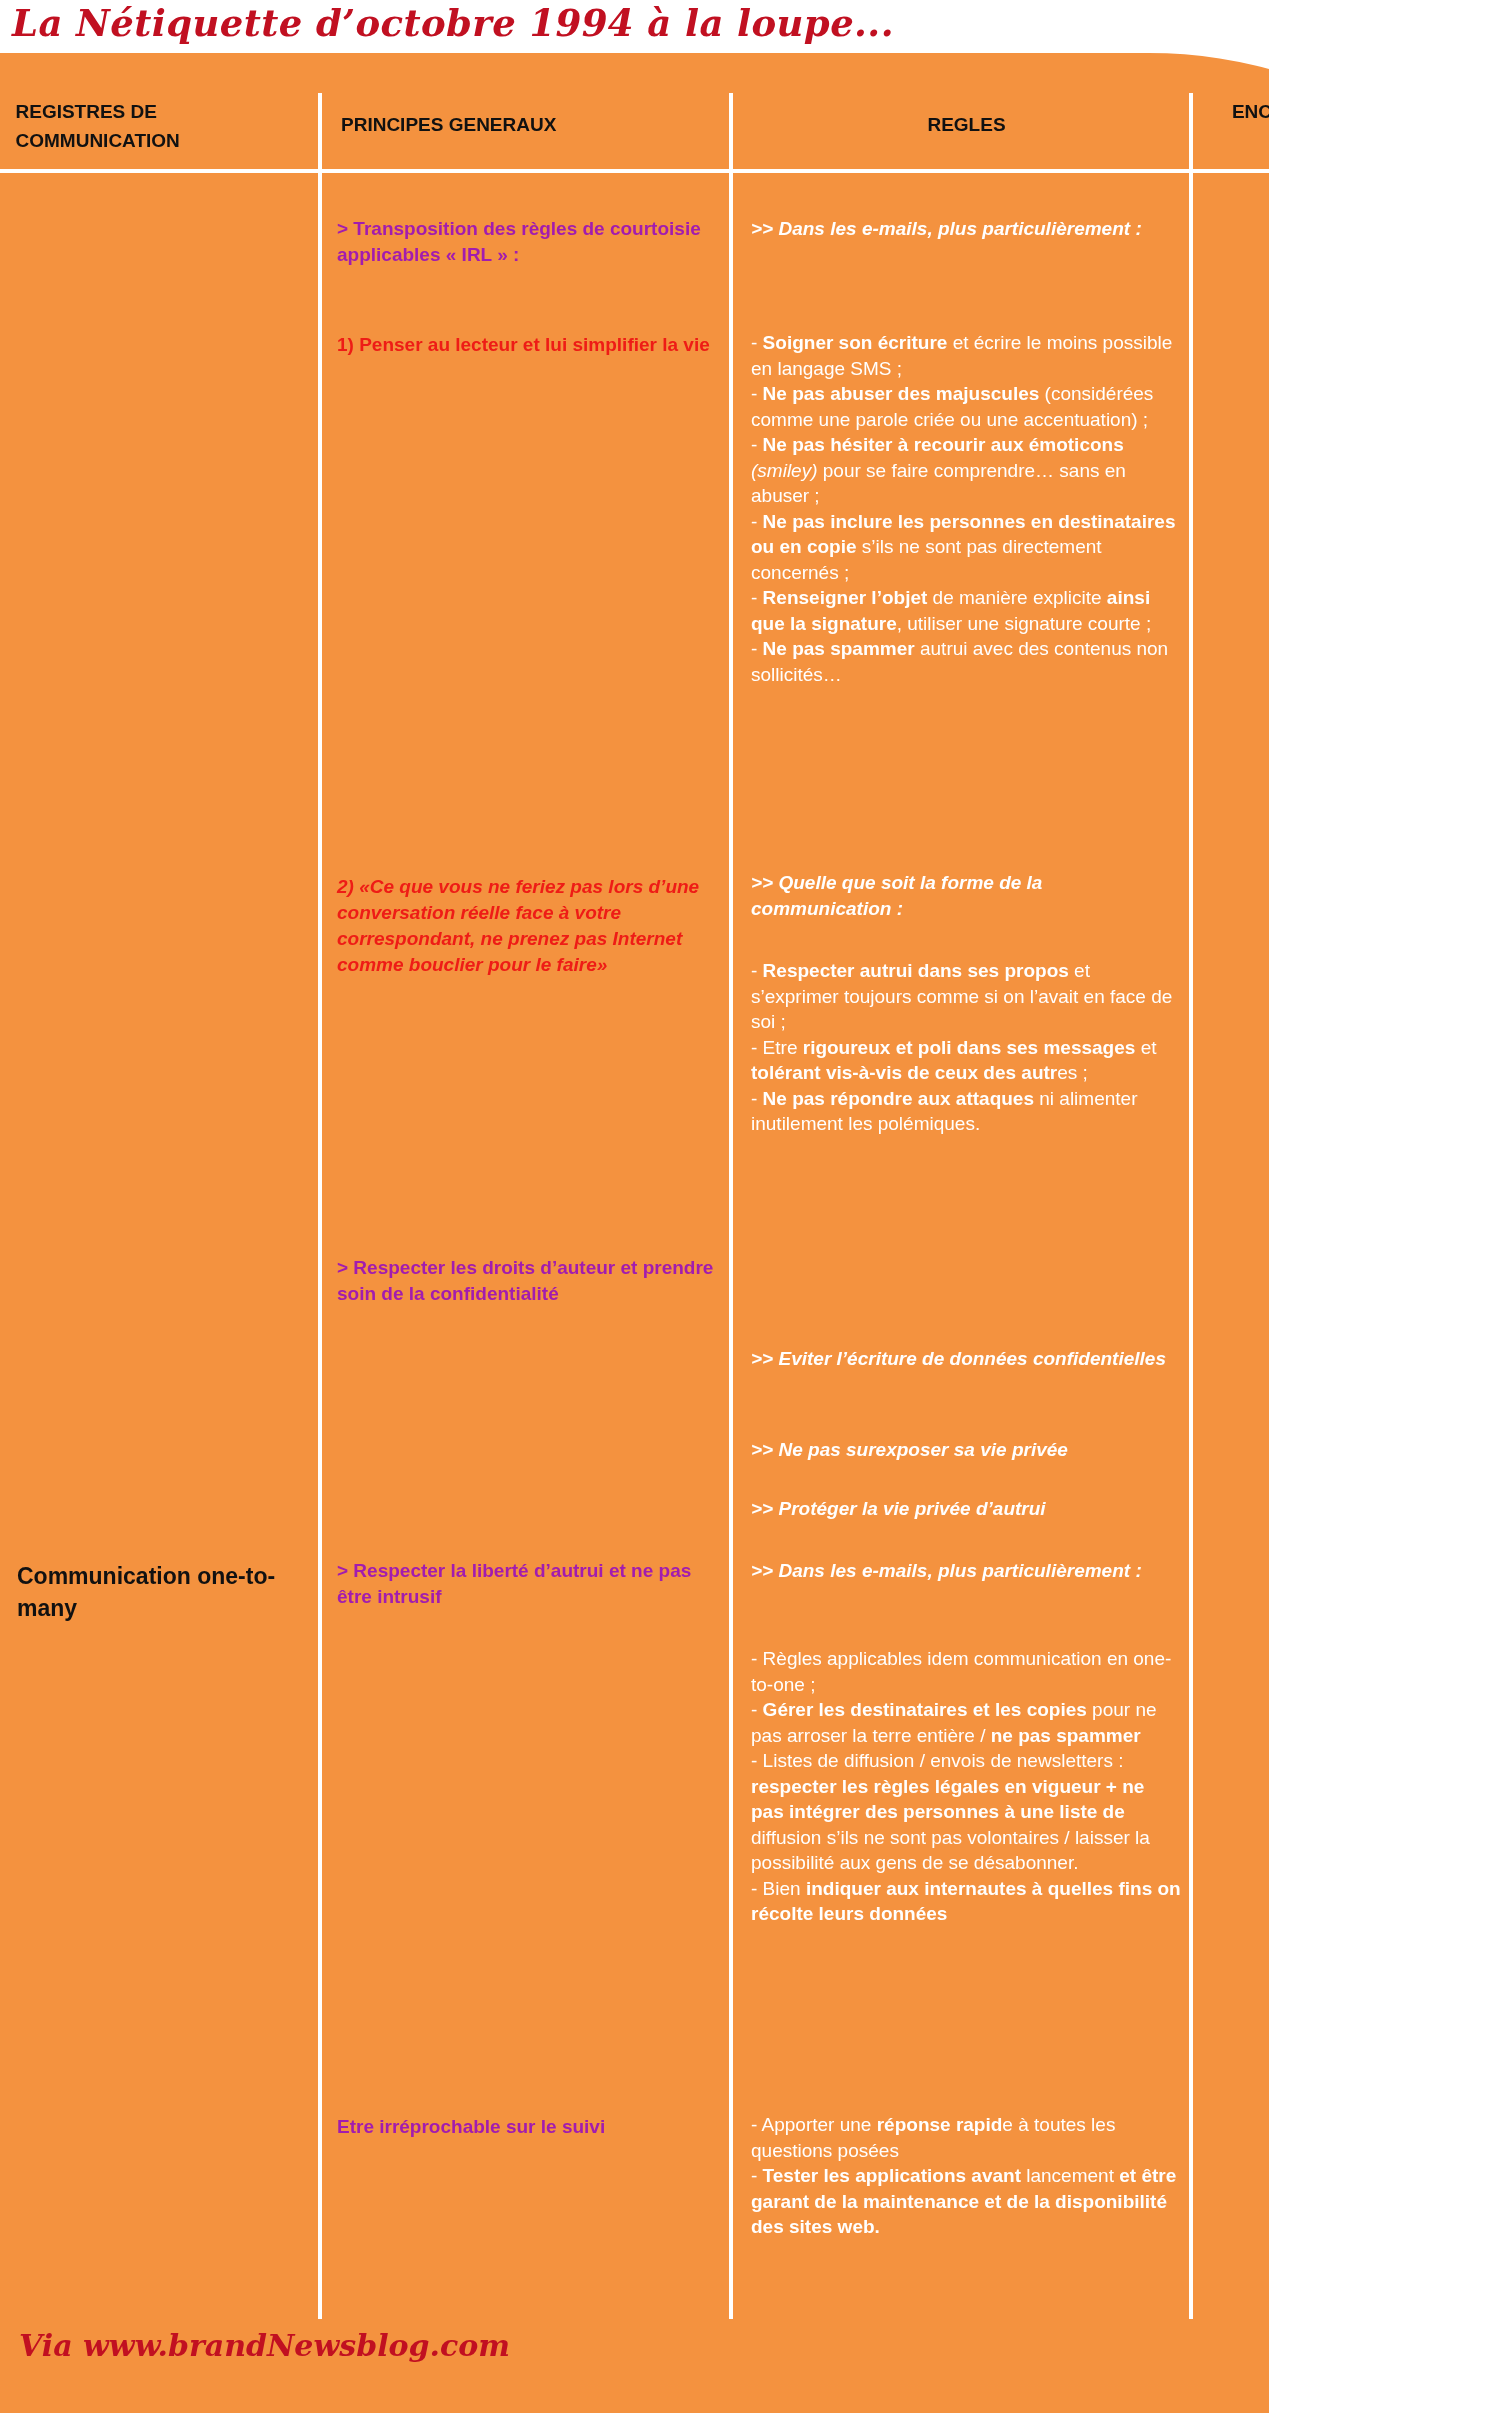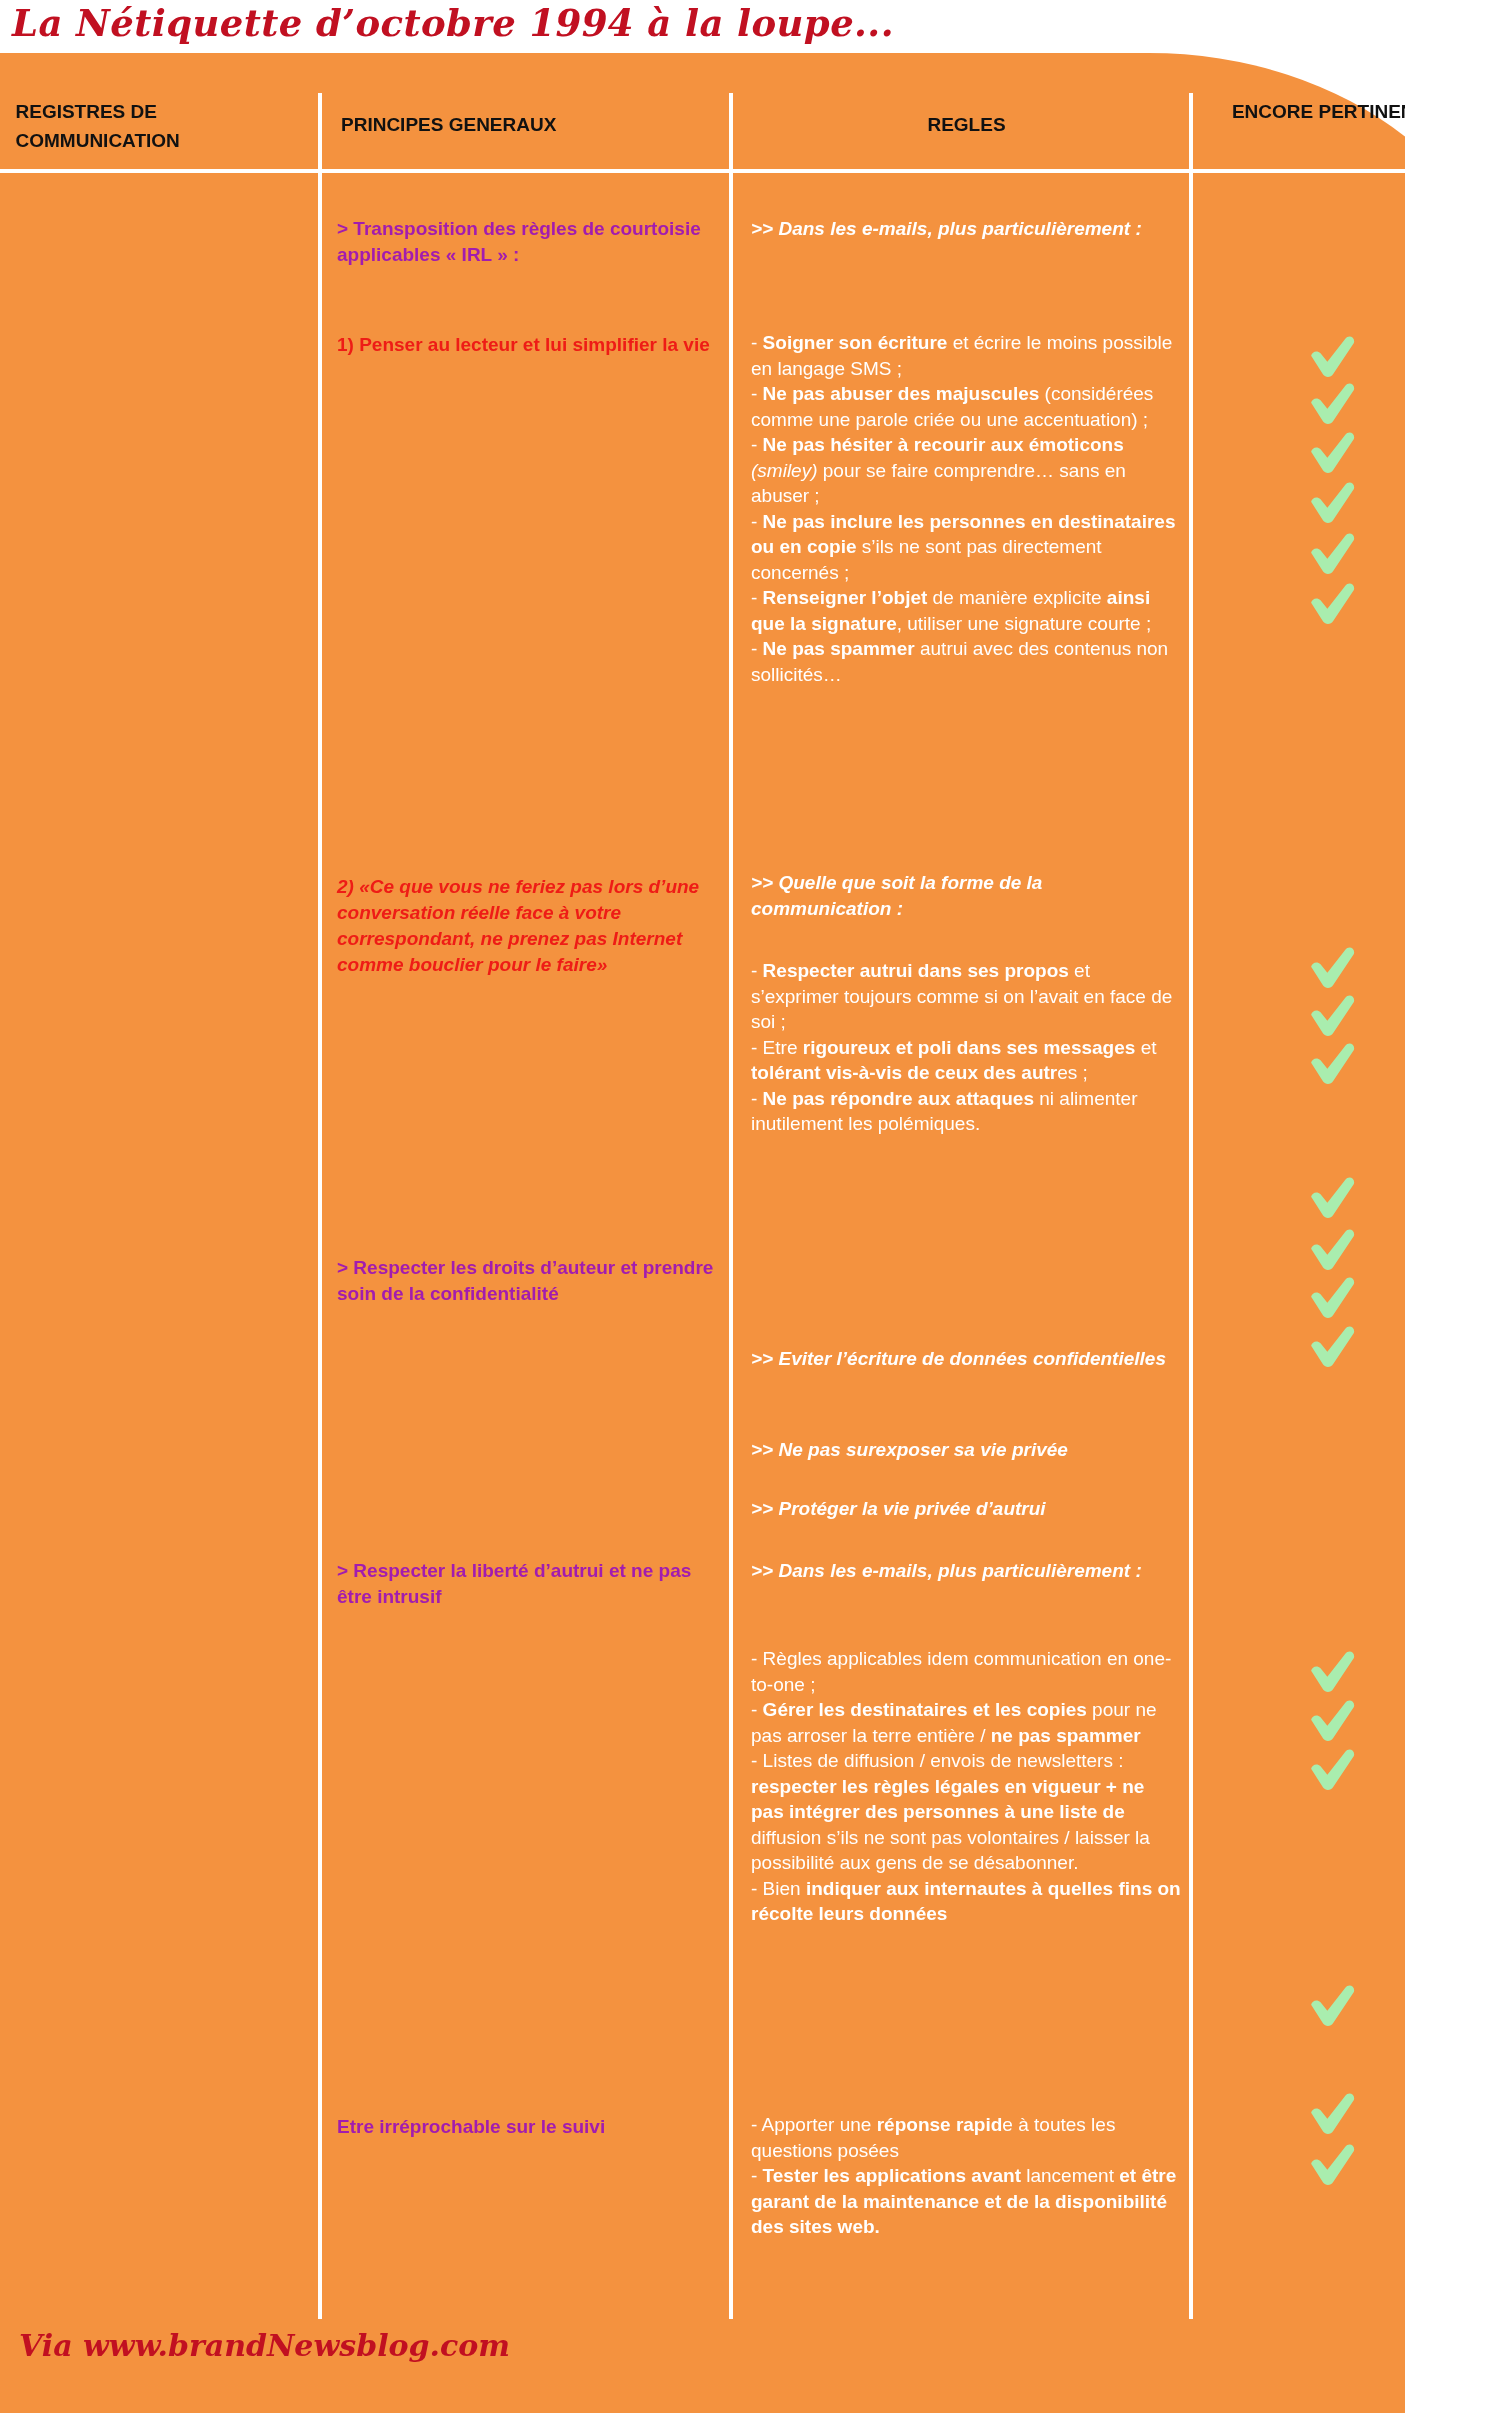--- a/index.html
+++ b/index.html
@@ -1,17 +1,17 @@
 <!DOCTYPE html>
 <html style="font-size:14px"><head>
 <meta charset="utf-8">
 <style>
   html,body{margin:0;padding:0;background:#ffffff;}
   body{font-family:"Liberation Sans",sans-serif;-webkit-font-smoothing:antialiased;}
-  #page{position:relative;width:1405px;height:2413px;background:#ffffff;overflow:hidden;}
+  #page{position:relative;width:1269px;height:2413px;background:#ffffff;overflow:hidden;}
 
   
   .panel{position:absolute;left:0;top:53px;width:1511px;height:2360px;
          background:#F4923F;border-top-right-radius:362px 285px;}
 
   
   .title{position:absolute;left:12px;top:-3.5px;width:1381px;height:53px;
          color:#C11021;font-family:"DejaVu Serif",serif;font-weight:bold;font-style:italic;
          font-size:37px;letter-spacing:0.4px;white-space:nowrap;line-height:53px;}
 
@@ -64,20 +64,21 @@
   <div class="vrule" style="left:318px;top:93px;height:2226px;"></div>
   <div class="vrule" style="left:729px;top:93px;height:2226px;"></div>
   <div class="vrule" style="left:1189px;top:93px;height:2226px;"></div>
   <div class="hrule" style="left:0px;top:169px;width:1415px;"></div>
 
   <div class="hdr c1">REGISTRES DE COMMUNICATION</div>
   <div class="hdr c2">PRINCIPES GENERAUX</div>
   <div class="hdr c3">REGLES</div>
   <div class="hdr c4">ENCORE PERTINENT ?</div>
 
+  <div class="registre" style="top:1560px;">Communication one-to-many</div>
 
   <div class="principe" style="top:216px;">&gt; Transposition des règles de courtoisie applicables « IRL » :</div>
   <div class="principe red" style="top:332px;">1) Penser au lecteur et lui simplifier la vie</div>
   <div class="principe redital" style="top:874px;">2) «Ce que vous ne feriez pas lors d’une conversation réelle face à votre correspondant, ne prenez pas Internet comme bouclier pour le faire»</div>
   <div class="principe" style="top:1255px;">&gt; Respecter les droits d’auteur et prendre soin de la confidentialité</div>
   <div class="principe" style="top:1558px;">&gt; Respecter la liberté d’autrui et ne pas être intrusif</div>
   <div class="principe" style="top:2114px;">Etre irréprochable sur le suivi</div>
 
   <div class="regle head" style="top:216px;">&gt;&gt; Dans les e-mails, plus particulièrement :</div>
   <div class="regle" style="top:330px;">- <b>Soigner son écriture</b> et écrire le moins possible en langage SMS ;<br>- <b>Ne pas abuser des majuscules</b> (considérées comme une parole criée ou une accentuation) ;<br>- <b>Ne pas hésiter à recourir aux émoticons</b> <i>(smiley)</i> pour se faire comprendre… sans en abuser ;<br>- <b>Ne pas inclure les personnes en destinataires ou en copie</b> s’ils ne sont pas directement concernés ;<br>- <b>Renseigner l’objet</b> de manière explicite <b>ainsi que la signature</b>, utiliser une signature courte ;<br>- <b>Ne pas spammer</b> autrui avec des contenus non sollicités…</div>

